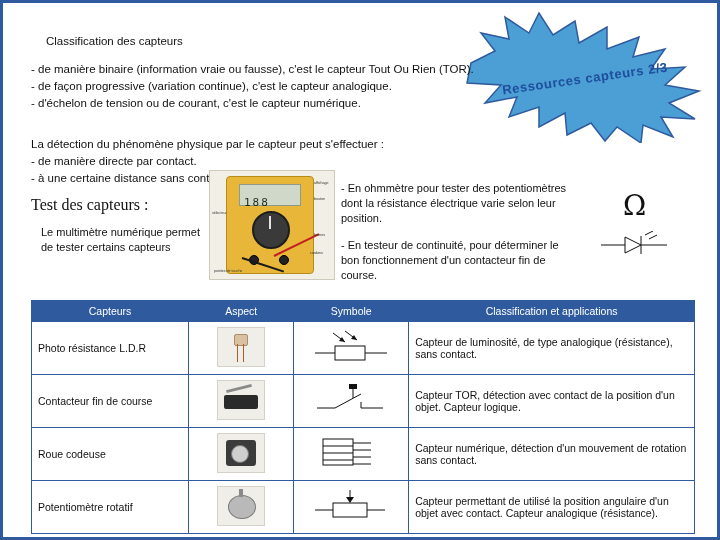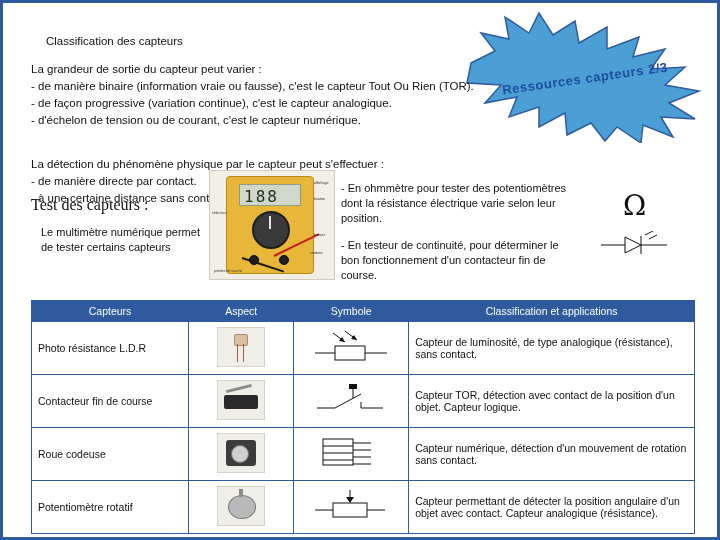--- a/index.html
+++ b/index.html
@@ -43,21 +43,20 @@
   .b { font-weight: normal; }
 
   .detection {
     position: absolute;
     left: 28px;
     top: 133px;
     width: 440px;
     font-size: 11.5px;
     color: #111111;
     line-height: 17px;
-    margin-top: 20px;
   }
   
   .burst {
     position: absolute;
     left: 452px;
     top: 8px;
     width: 264px;
     height: 132px;
   }
   .burst svg { display: block; }
@@ -117,23 +116,23 @@
     left: 12px;
     top: 7px;
     width: 60px;
     height: 20px;
     background: #cfd8c9;
     border: 1px solid #8e9a88;
   }
   .mm-digits {
     position: absolute;
     left: 4px;
-    top: 2px;
+    top: 11px;
     font-family: "DejaVu Sans Mono", monospace;
-    font-size: 16px;
+    font-size: 11px;
     color: #22301f;
     letter-spacing: 2px;
   }
   .mm-dial {
     position: absolute;
     left: 25px;
     top: 34px;
     width: 34px;
     height: 34px;
     border-radius: 50%;
@@ -292,21 +291,20 @@
   <div class="burst">
     <svg width="264" height="132" viewBox="0 0 264 132">
       <polygon points="16,52 40,40 26,22 54,28 50,6 74,22 84,2 98,24 120,10 124,32 152,16 152,38 184,26 178,46 210,38 196,58 230,56 210,74 244,80 214,92 240,108 206,106 218,126 188,114 186,132 162,116 150,130 136,112 112,124 110,102 84,116 84,96 54,106 62,86 30,92 46,74 12,72" fill="#4b9fd5" stroke="#2f5a9e" stroke-width="1.5"></polygon>
     </svg>
   </div>
   <div class="burst-label">Ressources capteurs 2/3</div>
 
   <div class="title">Classification des capteurs</div>
 
   <div class="intro">
-    <div class="line">La grandeur de sortie du capteur peut varier :</div>
     <div class="line">
       <span>- de manière binaire (information vraie ou fausse), c'est le capteur </span><span class="b">Tout Ou Rien</span><span> (TOR).</span>
     </div>
     <div class="line">
       <span>- de façon progressive (variation continue), c'est le capteur </span><span class="b">analogique</span><span>.</span>
     </div>
     <div class="line">
       <span>- d'échelon de tension ou de courant, c'est le </span><span class="b">capteur numérique</span><span>.</span>
     </div>
   </div>
@@ -456,18 +454,18 @@
           <span class="sym-box">
             <svg width="84" height="36" viewBox="0 0 84 36">
               <line x1="6" y1="22" x2="24" y2="22" stroke="#111" stroke-width="1"></line>
               <rect x="24" y="15" width="34" height="14" fill="none" stroke="#111" stroke-width="1"></rect>
               <line x1="58" y1="22" x2="76" y2="22" stroke="#111" stroke-width="1"></line>
               <line x1="41" y1="2" x2="41" y2="12" stroke="#111" stroke-width="1"></line>
               <polygon points="41,15 37,9 45,9" fill="#111"></polygon>
             </svg>
           </span>
         </td>
-        <td class="col-class">Capteur permettant de détecter la position angulaire d'un objet avec contact. Capteur analogique (résistance).</td>
+        <td class="col-class">Capteur permettant de utilisé la position angulaire d'un objet avec contact. Capteur analogique (résistance).</td>
       </tr>
     </tbody>
   </table>
 
 </div>
 
 </body></html>

